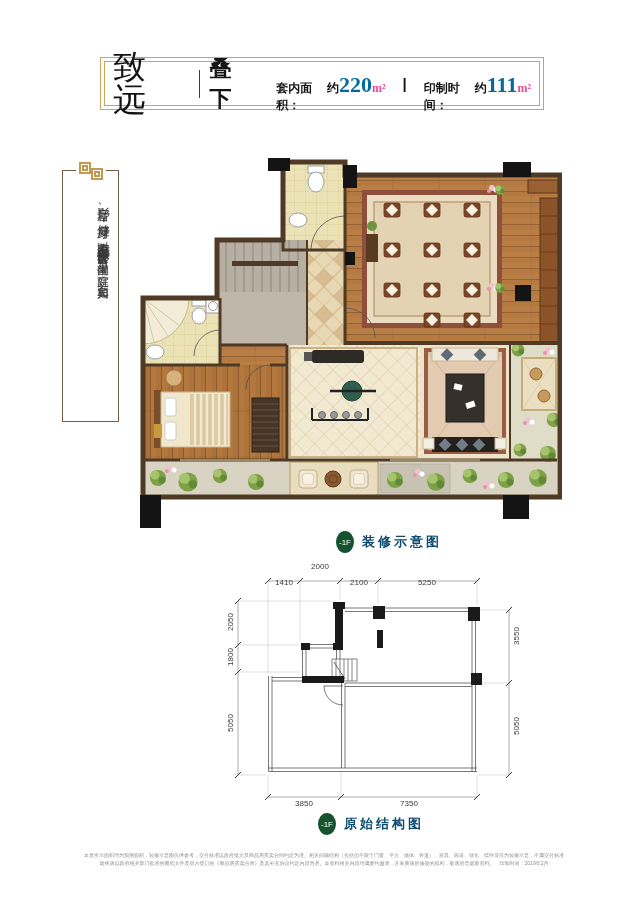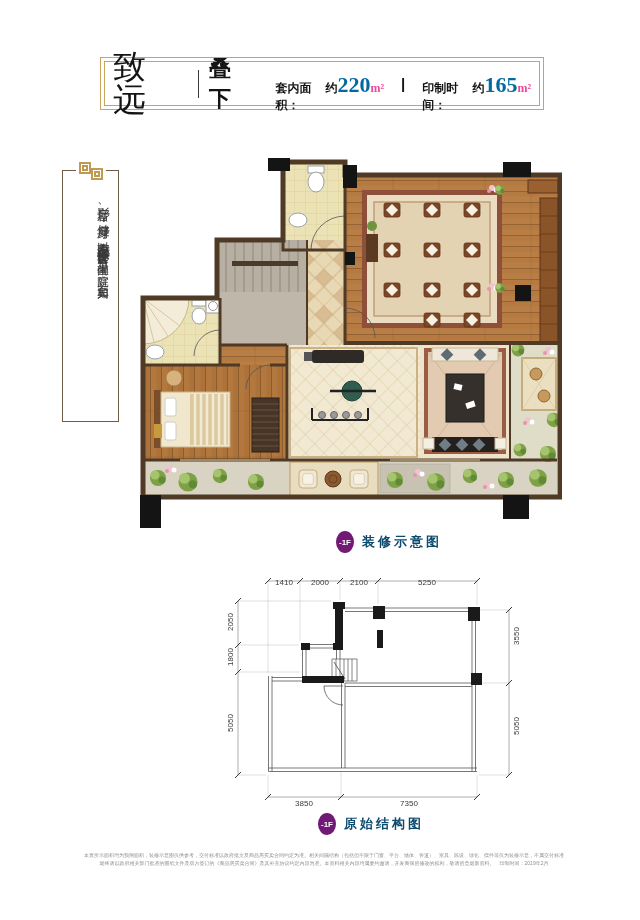--- a/index.html
+++ b/index.html
@@ -23,23 +23,23 @@
   
   .slogan{position:absolute;left:62px;top:170px;width:55px;height:250px;border:1px solid #6e5e49;background:#fff;}
   .knot{position:absolute;left:50%;top:-10px;transform:translateX(-50%);background:#fff;padding:0 2px;}
   .slogan-text{position:absolute;right:6px;top:26px;height:214px;
                writing-mode:vertical-rl;font-family:"Liberation Serif",serif;color:#3a3a3a;}
   .slogan-c1{font-size:13px;letter-spacing:1px;margin-left:7px;}
   .slogan-c2{font-size:11.5px;letter-spacing:0;}
 
   
   .cap{position:absolute;display:flex;align-items:center;gap:8px;}
-  .badge{width:18px;height:22px;border-radius:50%;background:#701a75;color:#fff;
+  .badge{width:18px;height:22px;border-radius:50%;background:#14532d;color:#fff;
          display:flex;align-items:center;justify-content:center;
-         font-size:8px;font-weight:bold;letter-spacing:0;}
+         font-size:8px;font-weight:normal;letter-spacing:0;}
   .cap-text{font-size:13px;font-weight:bold;color:#0c4a6e;letter-spacing:3px;}
 
   
   .dim{position:absolute;width:40px;text-align:center;font-size:8px;color:#3a3a3a;line-height:10px;}
   .dim.rot{transform:rotate(-90deg);}
 
   
   .fine{position:absolute;left:24px;right:16px;top:851px;text-align:center;
         font-size:5px;line-height:8px;color:#8f8f8f;}
 
@@ -59,21 +59,21 @@
       <span class="area-grp">
         <span class="area-label">套内面积：</span>
         <span class="area-approx">约</span>
         <span class="area-num">220</span>
         <span class="area-unit">m²</span>
       </span>
       <span class="area-sep">|</span>
       <span class="area-grp">
         <span class="area-label">印制时间：</span>
         <span class="area-approx">约</span>
-        <span class="area-num">165</span>
+        <span class="area-num">111</span>
         <span class="area-unit">m²</span>
       </span>
     </div>
   </div>
 
   <div class="slogan">
     <span class="knot">
       <svg width="26" height="20" viewBox="0 0 26 20">
         <g fill="none" stroke="#bf9a52" stroke-width="2">
           <rect x="2" y="2" width="10" height="10"></rect>
@@ -366,21 +366,21 @@
       <rect x="152" y="62" width="6" height="18"></rect>
       <rect x="243" y="39" width="12" height="14"></rect>
       <rect x="246" y="105" width="11" height="12"></rect>
       <rect x="76" y="75" width="9" height="7"></rect>
       <rect x="108" y="75" width="10" height="7"></rect>
       <rect x="77" y="108" width="42" height="7"></rect>
     </g>
   </svg>
 
   <span class="dim" style="left:264px;top:578px">1410</span>
-  <span class="dim" style="left:300px;top:578px">2000</span>
+  <span class="dim" style="left:300px;top:562px">2000</span>
   <span class="dim" style="left:339px;top:578px">2100</span>
   <span class="dim" style="left:407px;top:578px">5250</span>
 
   <span class="dim rot" style="left:211px;top:617px">2050</span>
   <span class="dim rot" style="left:211px;top:652px">1800</span>
   <span class="dim rot" style="left:211px;top:718px">5050</span>
 
   <span class="dim rot" style="left:497px;top:631px">3550</span>
   <span class="dim rot" style="left:497px;top:721px">5050</span>
 

